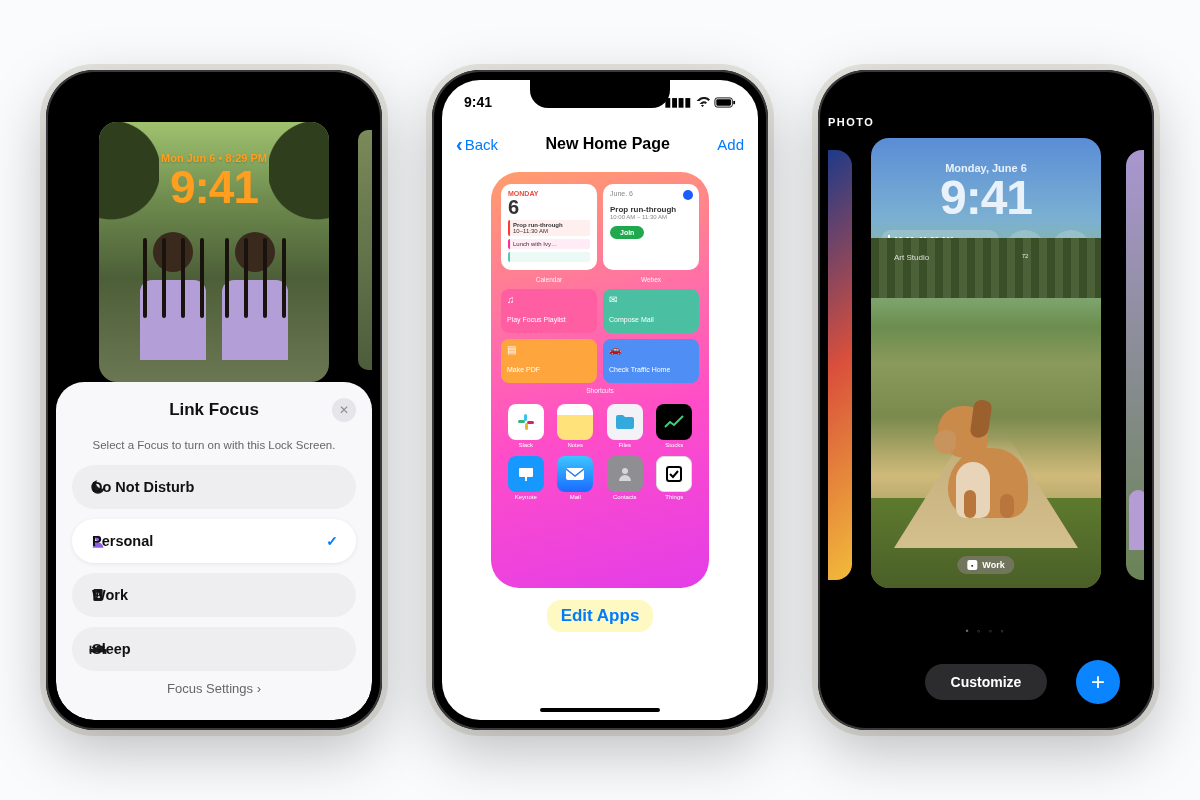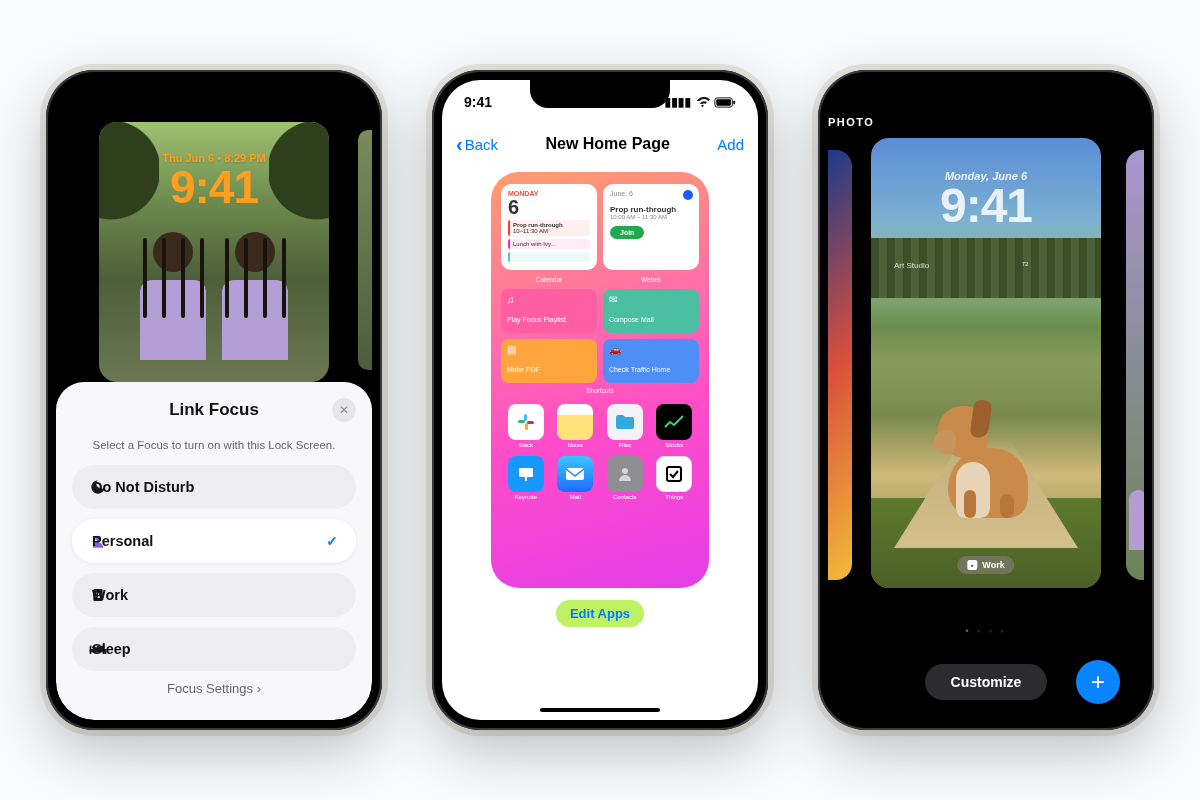--- a/index.html
+++ b/index.html
@@ -119,36 +119,36 @@
   .ico-slack { background:#fff; }
   .ico-notes { background:linear-gradient(#fff 30%,#ffe27a 30%);}
   .ico-files { background:#f2f2f7;}
   .ico-stocks { background:#000;}
   .ico-keynote { background:#1798ff;}
   .ico-mail { background:linear-gradient(#3cc6ff,#1a6bff);}
   .ico-contacts { background:#8e8e93;}
   .ico-things { background:#fff; border:1px solid #ddd;}
 
   .p2-hint { margin-top:16px; text-align:center; font-size:12px; color:#555; padding:0 30px; line-height:1.35;}
-  .p2-edit { margin:12px auto 0; display:block; width:fit-content; padding:6px 14px; border-radius:14px; background:#bef264; color:#007aff; font-size:13px; font-weight:600;}
+  .p2-edit { margin:12px auto 0; display:block; width:fit-content; padding:6px 14px; border-radius:14px; background:#fef9c3; color:#007aff; font-size:17px; font-weight:600;}
   .home-indicator { position:absolute; bottom:8px; left:50%; transform:translateX(-50%); width:120px; height:4px; background:#000; border-radius:3px;}
 
   
   .p3-top { height:36px;}
   .p3-title { font-size:11px; font-weight:700; letter-spacing:1.5px; color:#fff; margin-bottom:10px;}
   .p3-stage { position:relative; height:480px; display:flex; justify-content:center; align-items:flex-start;}
   .p3-prev { position:absolute; left:-6px; top:12px; width:30px; height:430px; border-radius:0 16px 16px 0; background:linear-gradient(140deg,#1a3a8a,#d94f3c 50%,#f2bb3a);}
   .p3-next3 { position:absolute; right:-6px; top:12px; width:24px; height:430px; border-radius:16px 0 0 16px; background:linear-gradient(180deg,#a996d0,#6a8356);}
   .p3-next3::after{content:'';position:absolute;bottom:30px;left:3px;width:18px;height:60px;background:#b59cd4;border-radius:9px 9px 0 0;}
   .p3-card {
     width:230px; height:450px; border-radius:18px;
     background: linear-gradient(180deg,#5a8dd6 0%,#7bb0d2 18%,#8fb98b 30%,#6b8d4e 42%,#8a9a5c 50%,#7a8a4e 62%,#d0ba7a 75%,#6b7a3e 100%);
     position:relative; overflow:hidden;
   }
-  .p3-date3 { text-align:center; margin-top:32px; font-size:11px; font-weight:600; color:#e9f2fb;font-style:italic;}
+  .p3-date3 { text-align:center; margin-top:24px; font-size:11px; font-weight:600; color:#e9f2fb;}
   .p3-time3 { text-align:center; font-size:48px; font-weight:600; color:#e9f2fb; line-height:1; letter-spacing:-1px;}
   .p3-wg-row { display:flex; gap:6px; justify-content:center; margin-top:8px; padding:0 10px;}
   .p3-wg { background:rgba(255,255,255,.18); border-radius:10px; padding:5px 7px; font-size:8px; color:#fff;}
   .p3-wg1 { flex:1.3;}
   .p3-wg1 b { font-size:8px;}
   .p3-wg2 { width:40px; height:40px; border-radius:50%; display:flex; flex-direction:column; align-items:center; justify-content:center;}
   .p3-wg3 { width:40px; height:40px; border-radius:50%; display:flex; align-items:center; justify-content:center; font-size:14px;}
   .p3-dog {
     position:absolute; bottom:70px; left:50%; transform:translateX(-40%);
     width:120px; height:160px;
@@ -178,21 +178,21 @@
 <body>
 
 <div class="phone">
   <div class="screen">
     <div class="notch"></div>
     <div class="p1-bg">
       <div class="p1-next"></div>
       <div class="p1-lock-card">
         <div class="p1-tree"></div>
         <div class="p1-tree2"></div>
-        <div class="p1-date">Thu Jun 6  •  8:29 PM</div>
+        <div class="p1-date">Mon Jun 6  •  8:29 PM</div>
         <div class="p1-time">9:41</div>
         <div class="p1-people">
           <div class="p1-person">
               <div class="p1-head"></div>
               <div class="p1-braids">
                 <div class="p1-braid"></div>
                 <div class="p1-braid"></div>
                 <div class="p1-braid"></div>
                 <div class="p1-braid"></div>
               </div>

